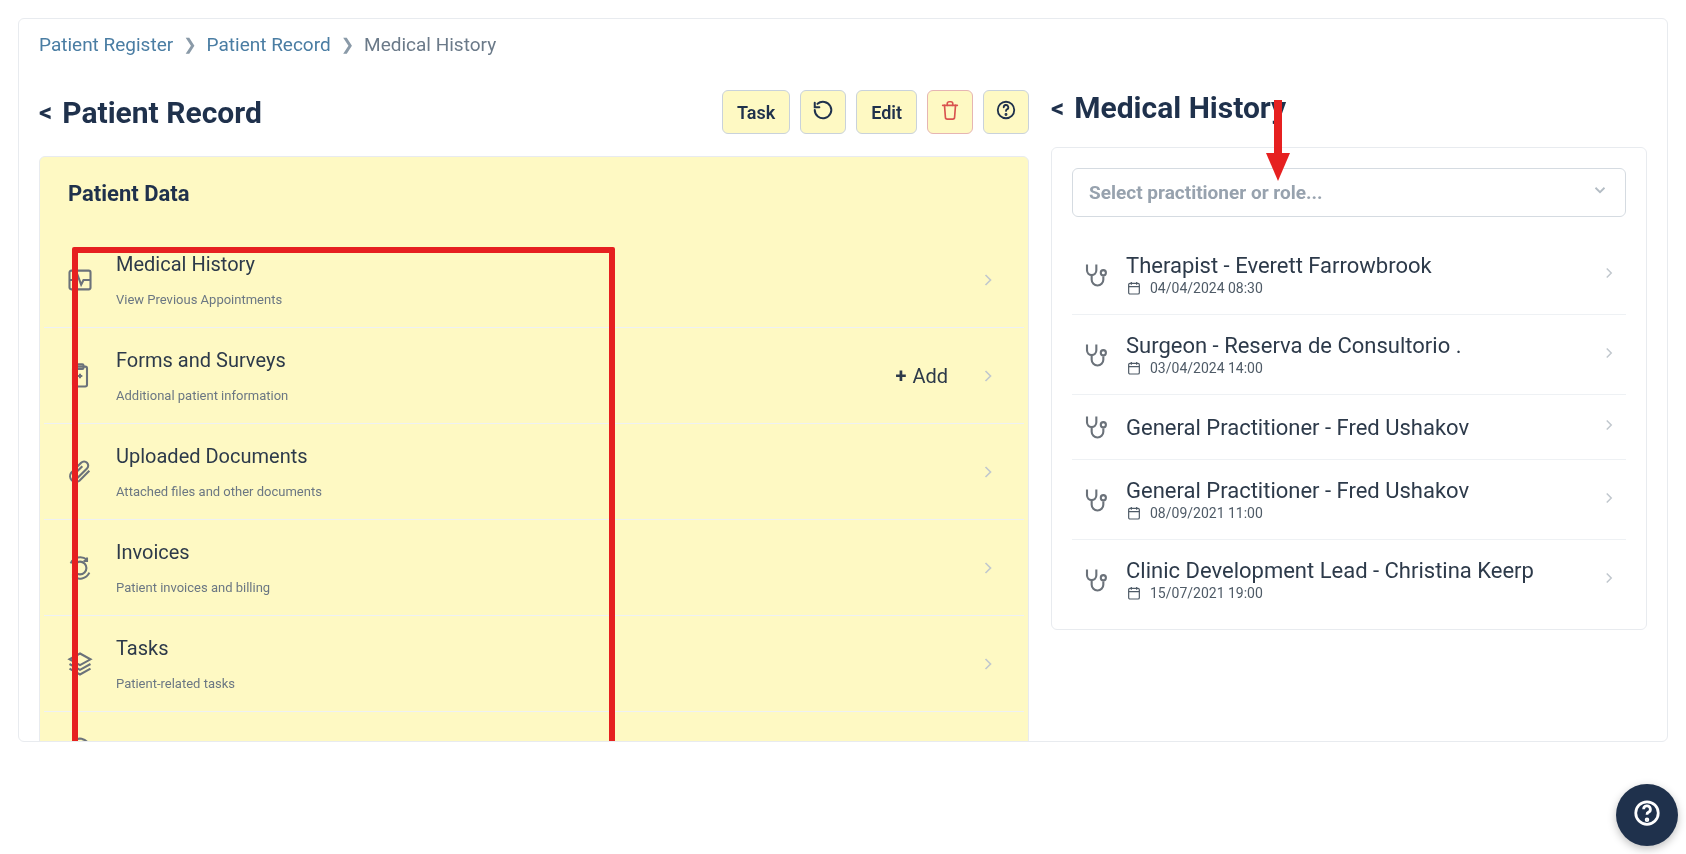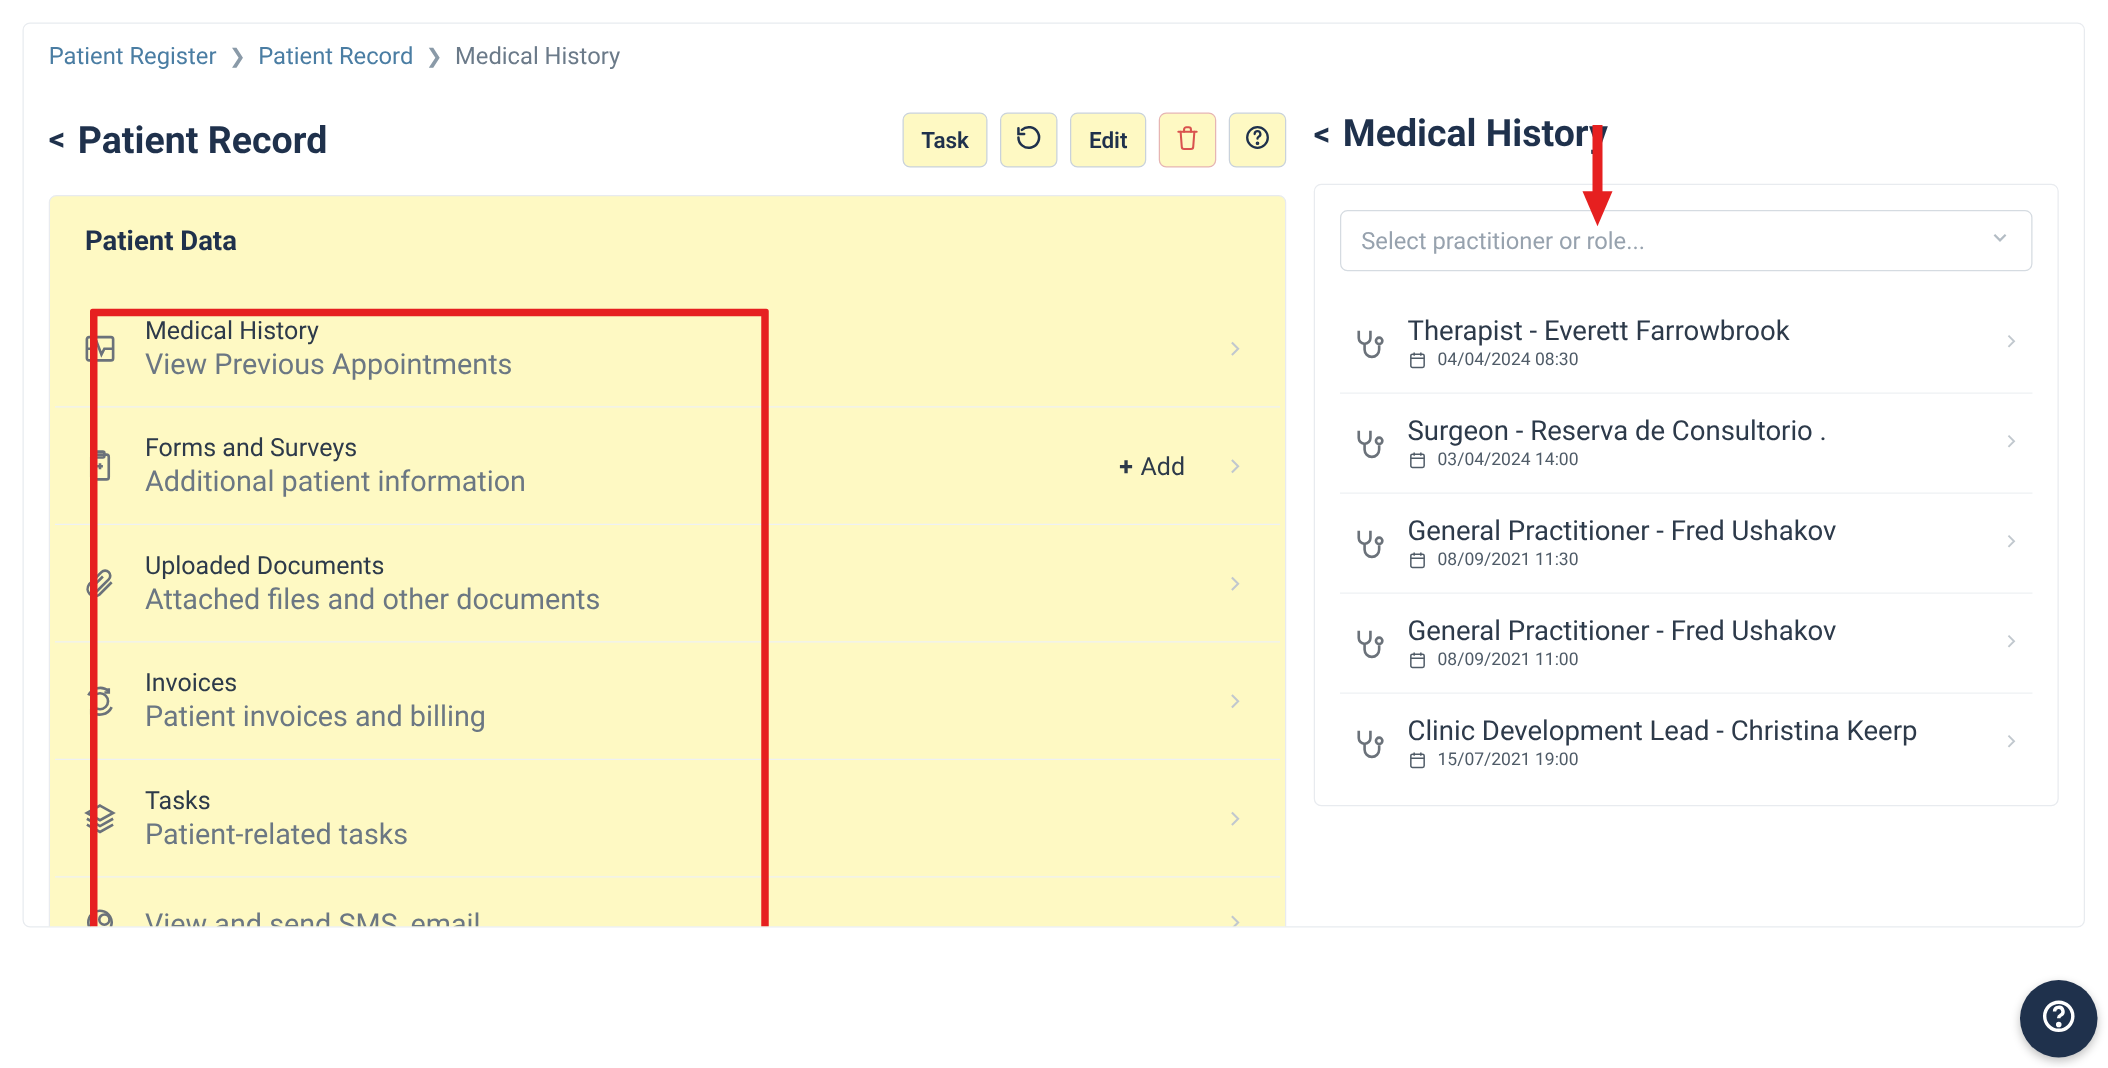--- a/index.html
+++ b/index.html
@@ -110,21 +110,21 @@
   .list-item:first-child { border-top: none; }
   .list-item .icon {
     width: 32px; height: 32px;
     color: #6b727a;
     flex-shrink: 0;
     display:flex;align-items:center;justify-content:center;
   }
   .list-item .icon svg { width: 28px; height: 28px; stroke: #6b727a; fill:none; stroke-width:1.8; }
   .list-item .body { flex: 1; }
   .list-item .title { font-size: 20px; color: #2d3a4a; }
-  .list-item .sub { font-size: 23px; color: #6b7783; margin-top: 2px; }
+  .list-item .sub { font-size: 13px; color: #6b7783; margin-top: 16px; }
   .list-item .extra {
     font-size: 20px; color: #2d3a4a; display:flex; align-items:center; gap:6px; margin-right: 10px;
   }
   .list-item .chev {
     color: #c1c8ce;
     display:flex;align-items:center;
   }
   .list-item .chev svg { width: 20px; height: 20px; stroke:#c1c8ce; stroke-width:2; fill:none; }
 
   .red-box {
@@ -151,20 +151,21 @@
     border: 1px solid #d5dbe1;
     border-radius: 6px;
     padding: 12px 16px;
     font-size: 19px;
     color: #97a2ae;
     display: flex;
     align-items: center;
     justify-content: space-between;
     cursor: pointer;
     margin-bottom: 18px;
+    font-weight: bold;
   }
   .select-box .caret { color: #b3bcc4; }
   .select-box .caret svg { width:18px; height:18px; stroke:#b3bcc4; stroke-width:2.4; fill:none; }
 
   .hist-item {
     display: flex;
     align-items: center;
     gap: 18px;
     padding: 18px 8px;
     border-top: 1px solid #eef1f4;
@@ -448,27 +449,20 @@
           <div class="hist-item">
             <div class="hicon">
               <svg viewBox="0 0 24 24">
                   <path d="M6 3v5a4 4 0 0 0 8 0V3"></path>
                   <path d="M10 12v4a5 5 0 0 0 10 0v-3"></path>
                   <circle cx="20" cy="10" r="2.2"></circle>
                 </svg>
             </div>
             <div class="hbody">
               <div class="htitle">General Practitioner - Fred Ushakov</div>
-              <div class="hdate">
-                  <svg viewBox="0 0 24 24">
-                    <rect x="4" y="5" width="16" height="16" rx="2"></rect>
-                    <path d="M4 10h16M8 3v4M16 3v4"></path>
-                  </svg>
-                  <span>08/09/2021 11:30</span>
-                </div>
             </div>
             <div class="hchev"><svg viewBox="0 0 24 24">
                   <path d="M9 6l6 6-6 6"></path>
                 </svg></div>
           </div>
 
           <div class="hist-item">
             <div class="hicon">
               <svg viewBox="0 0 24 24">
                   <path d="M6 3v5a4 4 0 0 0 8 0V3"></path>

